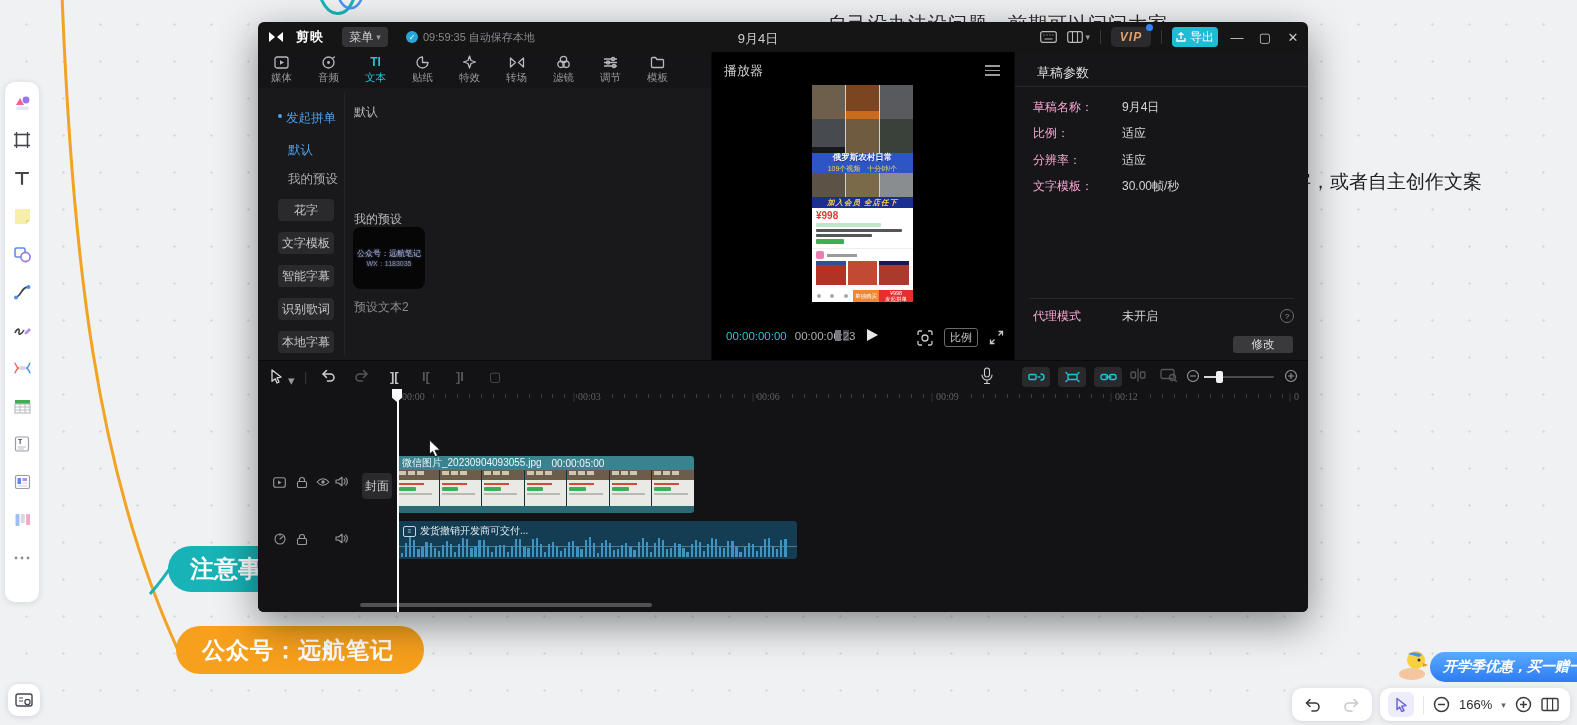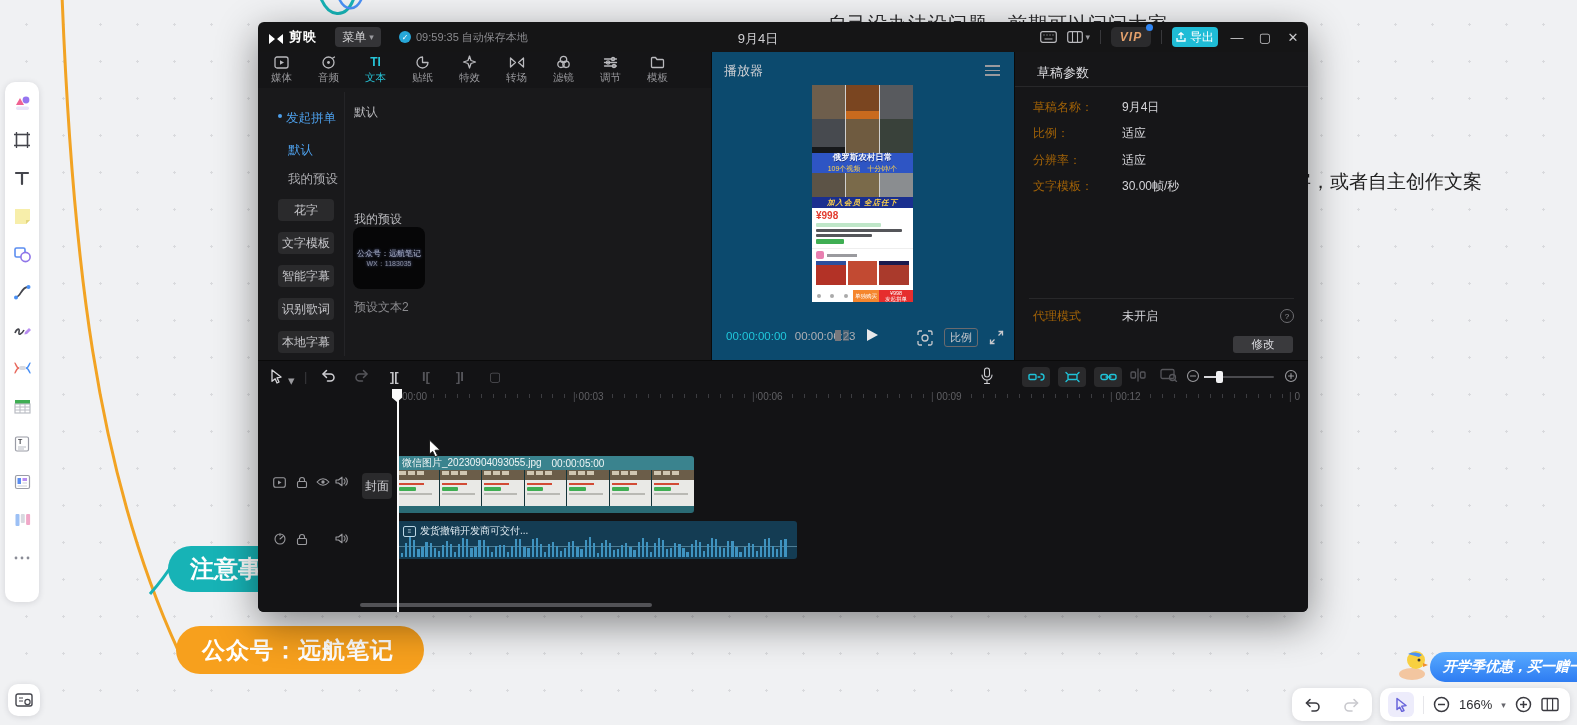--- a/index.html
+++ b/index.html
@@ -23,21 +23,21 @@
   #wb-bl-btn{left:8px;top:684px;width:32px;height:32px;display:flex;align-items:center;justify-content:center;}
   #wb-undo-card{left:1292px;top:688px;width:80px;height:33px;display:flex;align-items:center;justify-content:space-around;}
   #wb-zoom-card{left:1380px;top:688px;width:190px;height:33px;display:flex;align-items:center;gap:9px;padding:0 8px;box-sizing:border-box;}
   .wb-div{width:1px;height:18px;background:#e6e6ea;}
   #wb-cursor-btn{width:26px;height:25px;border-radius:6px;background:#edecfb;display:flex;align-items:center;justify-content:center;}
   #zoom-label{font-size:13px;color:#2c2c30;}
   .chev{font-size:9px;color:#66666c;}
   
   #win{left:258px;top:22px;width:1050px;height:590px;background:#151516;border-radius:6px;box-shadow:0 12px 40px rgba(0,0,0,.45);z-index:5;overflow:hidden;}
   #titlebar{left:0;top:0;width:1050px;height:30px;display:flex;align-items:center;}
-  #logo{margin-left:10px;display:flex;align-items:flex-end;gap:5px;}
+  #logo{margin-left:10px;display:flex;align-items:center;gap:12px;}
   #logo-name{color:#fff;font-size:13px;font-weight:bold;letter-spacing:1px;}
   #menu-btn{margin-left:18px;width:46px;height:20px;background:#343437;border-radius:4px;color:#d8d8da;font-size:12px;display:flex;align-items:center;justify-content:center;gap:3px;}
   #autosave{margin-left:18px;display:flex;align-items:center;gap:5px;color:#8a8a8e;font-size:11px;}
   #autosave-dot{width:12px;height:12px;border-radius:50%;background:#27a7d8;color:#fff;font-size:8px;display:flex;align-items:center;justify-content:center;}
   #doc-title{position:absolute;left:462px;top:8px;width:76px;text-align:center;color:#cfcfd2;font-size:13px;}
   #tb-right{position:absolute;right:6px;top:0;height:30px;display:flex;align-items:center;gap:10px;}
   .tb-div{width:1px;height:14px;background:#38383b;}
   #vip{position:relative;width:40px;height:20px;background:#2b2b2d;border-radius:5px;display:flex;align-items:center;justify-content:center;color:#e3a06b;font-weight:bold;font-style:italic;font-size:12px;letter-spacing:1px;}
   #vip-dot{position:absolute;right:-2px;top:-3px;width:7px;height:7px;border-radius:50%;background:#2f86f6;}
   #export-btn{width:46px;height:20px;background:#1fbcd6;border-radius:4px;color:#fff;font-size:12px;display:flex;align-items:center;justify-content:center;gap:4px;}
@@ -51,21 +51,21 @@
   .rtab .rglyph{font-size:12px;font-weight:bold;height:14px;line-height:14px;}
   .rtab.active{color:#27c5d9;}
   .subnav-link{position:absolute;font-size:12.5px;color:#a9a9ad;}
   .subnav-link.blue{color:#4d9fea;}
   .subnav-btn{position:absolute;left:20px;width:56px;height:22px;background:#2a2a2c;border-radius:4px;color:#c6c6ca;font-size:12px;display:flex;align-items:center;justify-content:center;}
   #lp-divider{left:86px;top:40px;width:1px;height:264px;background:#242427;}
   .sec-head{position:absolute;font-size:12px;color:#b9b9bd;}
   .tcard{position:absolute;left:95px;width:72px;border-radius:8px;background:#000;display:flex;flex-direction:column;align-items:center;justify-content:center;}
   #preset-line1{font-size:8px;color:#ccd4ec;opacity:.8;text-shadow:0 0 3px #8fa0ff;}
   #preset-line2{font-size:7px;color:#ccd4ec;opacity:.65;text-shadow:0 0 3px #8fa0ff;}
-  #player-panel{left:454px;top:30px;width:303px;height:308px;background:#0c4a6e;border-right:1px solid #0a0a0a;box-sizing:border-box;}
+  #player-panel{left:454px;top:30px;width:303px;height:308px;background:#000000;border-right:1px solid #0a0a0a;box-sizing:border-box;}
   #player-title{position:absolute;left:12px;top:10px;font-size:13px;color:#d0d0d4;}
   #player-menu{position:absolute;right:14px;top:13px;display:flex;flex-direction:column;gap:3px;}
   #player-menu div{width:15px;height:1.6px;background:#9a9a9e;}
   #phone{position:absolute;left:100px;top:33px;width:101px;height:217px;background:#fff;display:flex;flex-direction:column;overflow:hidden;}
   .ph-row{display:flex;gap:1px;background:#cfcfcf;}
   .ph-cell{flex:1;}
   #ph-banner1{background:#2e55c4;color:#fff;display:flex;flex-direction:column;align-items:center;justify-content:center;}
   #ph-banner1 .b1{font-size:8.5px;font-weight:bold;color:#f3f6ff;text-shadow:0 1px 0 #142a7a;}
   #ph-banner1 .b2{font-size:7px;color:#ffd24a;}
   #ph-banner2{background:#1a2f8f;color:#ffd24a;font-size:7.5px;font-weight:bold;font-style:italic;display:flex;align-items:center;justify-content:center;letter-spacing:1px;}
@@ -81,35 +81,35 @@
   #cur-time{color:#20c8dc;}
   #dur-time{color:#b0b0b4;}
   #pc-center{position:absolute;left:122px;top:276px;display:flex;gap:16px;align-items:center;}
   #pc-right{position:absolute;right:10px;top:276px;display:flex;gap:11px;align-items:center;}
   #ratio-btn{border:1px solid #6a6a6e;border-radius:3px;color:#c9c9cd;font-size:11px;padding:1px 5px;}
   #right-panel{left:757px;top:30px;width:293px;height:308px;background:#161618;}
   #dp-title{position:absolute;left:22px;top:12px;font-size:13px;color:#dedee2;}
   #dp-sep{position:absolute;left:0;top:34px;width:293px;height:1px;background:#28282a;}
   #dp-rows{position:absolute;left:0;top:42px;width:293px;}
   .dp-row{height:26.5px;display:flex;align-items:center;}
-  .dp-label{width:89px;padding-left:18px;box-sizing:content-box;font-size:12px;color:#a16207;}
+  .dp-label{width:89px;padding-left:18px;box-sizing:content-box;font-size:12px;color:#f9a8d4;}
   .dp-value{font-size:12px;color:#d6d6da;}
   #dp-div2{position:absolute;left:14px;top:246px;width:265px;height:1px;background:#28282a;}
   #proxy-row{position:absolute;left:0;top:252px;width:293px;height:24px;display:flex;align-items:center;}
   #proxy-help{position:absolute;right:14px;top:257px;width:12px;height:12px;border:1px solid #6e6e72;border-radius:50%;color:#9a9a9e;font-size:8px;display:flex;align-items:center;justify-content:center;}
   #modify-btn{position:absolute;right:15px;top:284px;width:60px;height:17px;background:#3a3a3d;border-radius:3px;color:#dcdce0;font-size:11.5px;display:flex;align-items:center;justify-content:center;}
   
   #timeline{left:0;top:338px;width:1050px;height:252px;background:#131315;border-top:1px solid #0a0a0a;box-sizing:border-box;}
   #tl-toolbar{position:absolute;left:0;top:2px;width:1050px;height:28px;display:flex;align-items:center;}
   .tl-ic{position:absolute;color:#c3c3c7;font-size:13px;}
   .tl-ic.dim{color:#55555a;}
   .tl-toggle{position:absolute;width:28px;height:20px;background:#2a2a2c;border-radius:4px;display:flex;align-items:center;justify-content:center;top:4px;}
   #ruler{position:absolute;left:0;top:28px;width:1050px;height:16px;}
   .mtick{position:absolute;top:5px;width:1px;height:4px;background:#3c3c40;}
-  .rl{position:absolute;top:2px;font-size:10px;color:#606064;display:flex;gap:3px;}
+  .rl{position:absolute;top:2px;font-size:10px;color:#606064;display:flex;gap:3px;font-family:Liberation Serif, serif;}
   .rl .bar{color:#505054;}
   #playhead-line{position:absolute;left:139px;top:28px;width:1.5px;height:252px;background:#fafafa;z-index:8;}
   #playhead-head{position:absolute;left:134px;top:28px;width:10px;height:13px;background:#fafafa;clip-path:polygon(0 0,100% 0,100% 68%,50% 100%,0 68%);z-index:9;}
   .gut-ic{position:absolute;}
   #cover-btn{position:absolute;left:104px;top:112px;width:30px;height:26px;background:#2a2a2c;border-radius:4px;color:#d0d0d4;font-size:12px;display:flex;align-items:center;justify-content:center;}
   #vclip{position:absolute;left:139px;top:95px;width:297px;height:57px;border-radius:3px;overflow:hidden;}
   #vclip-head{height:14px;background:#3a838e;color:#eff5f5;font-size:10px;display:flex;align-items:center;gap:10px;padding-left:5px;white-space:nowrap;}
   #strip{height:36px;display:flex;gap:1px;background:#15343a;}
   .tile{flex:1;background:#e9e9e6;position:relative;overflow:hidden;}
   .tile .tband{height:8px;background:#6b5d49;display:flex;gap:2px;padding:1px 2px;}

